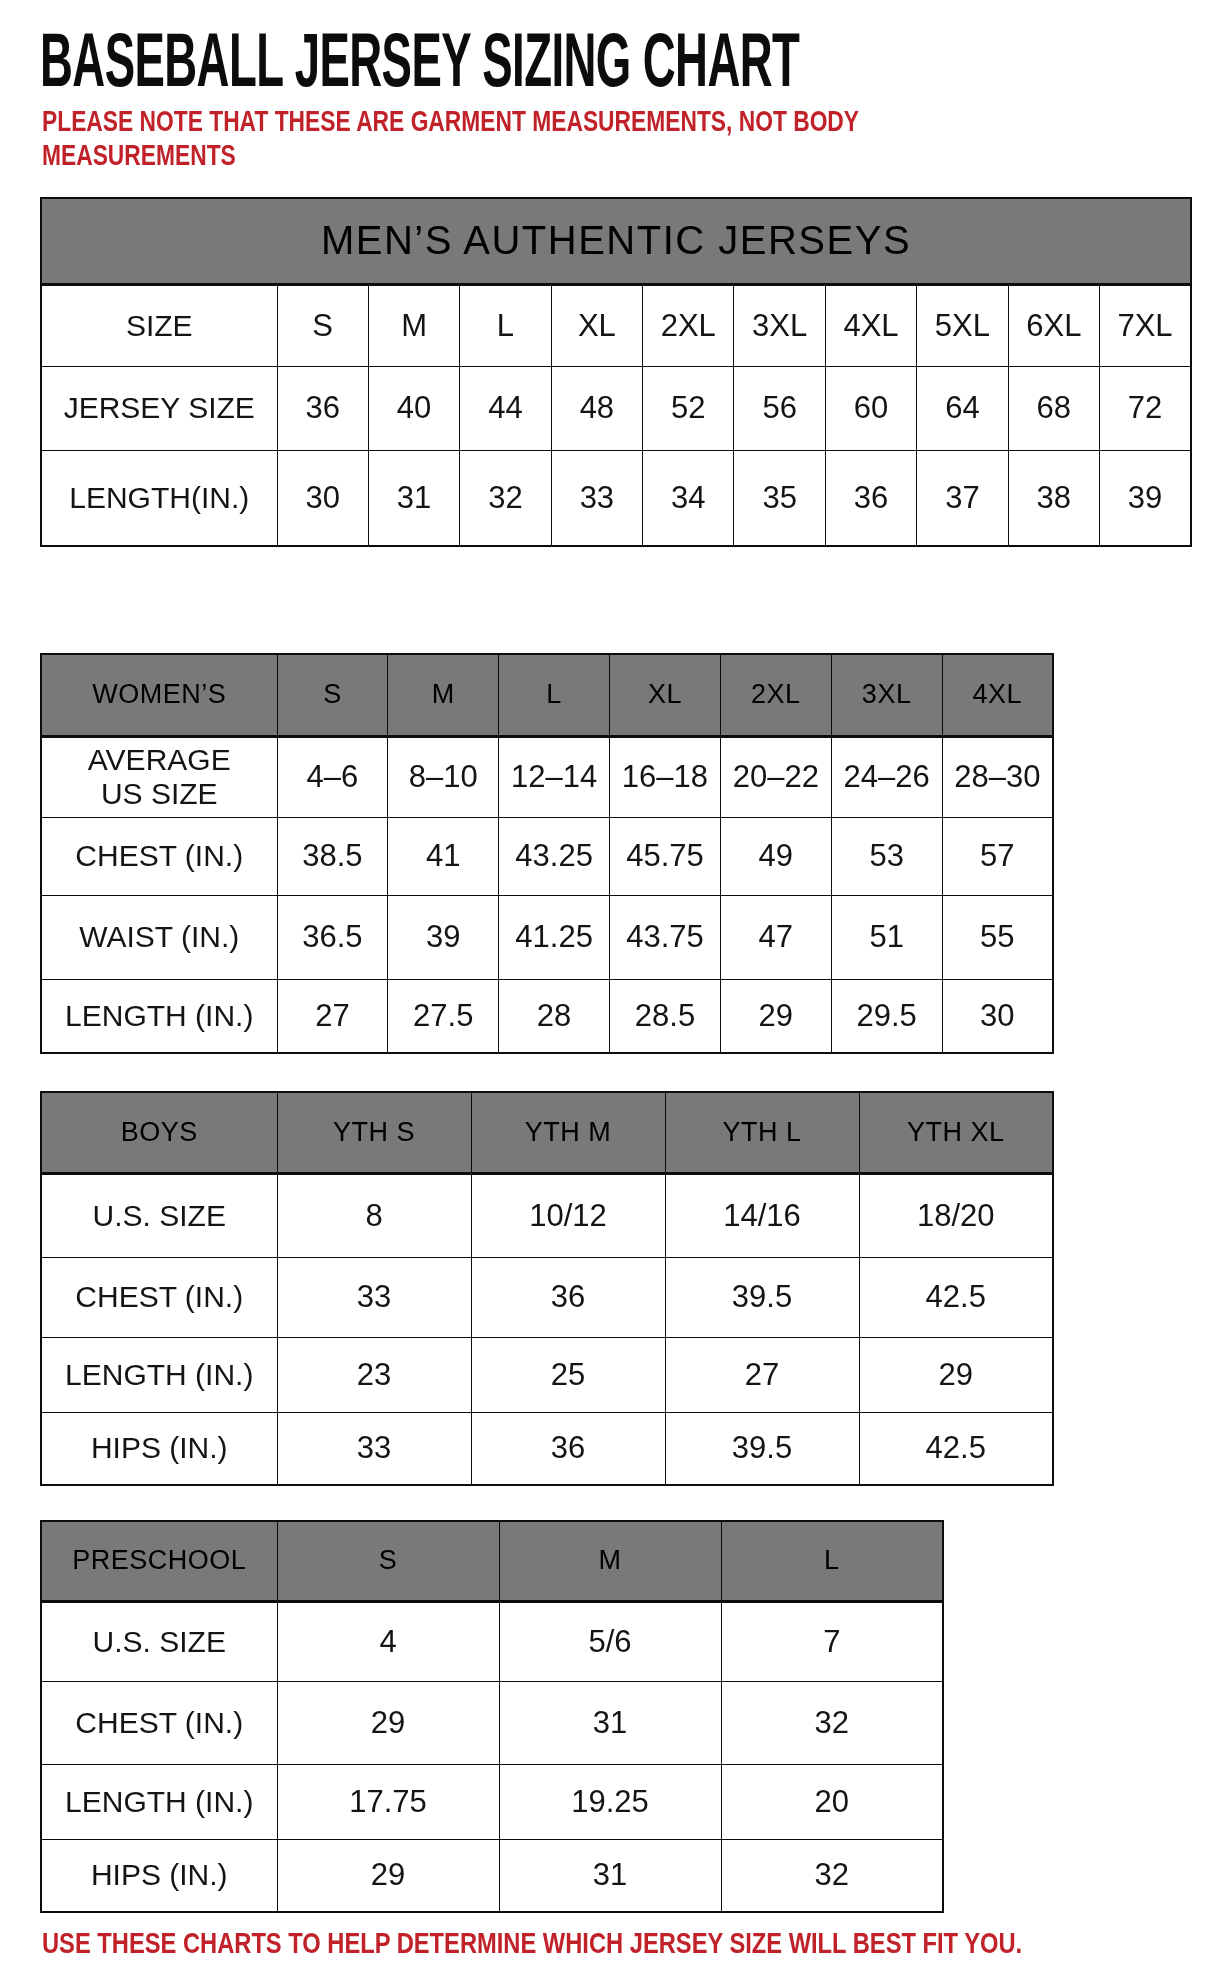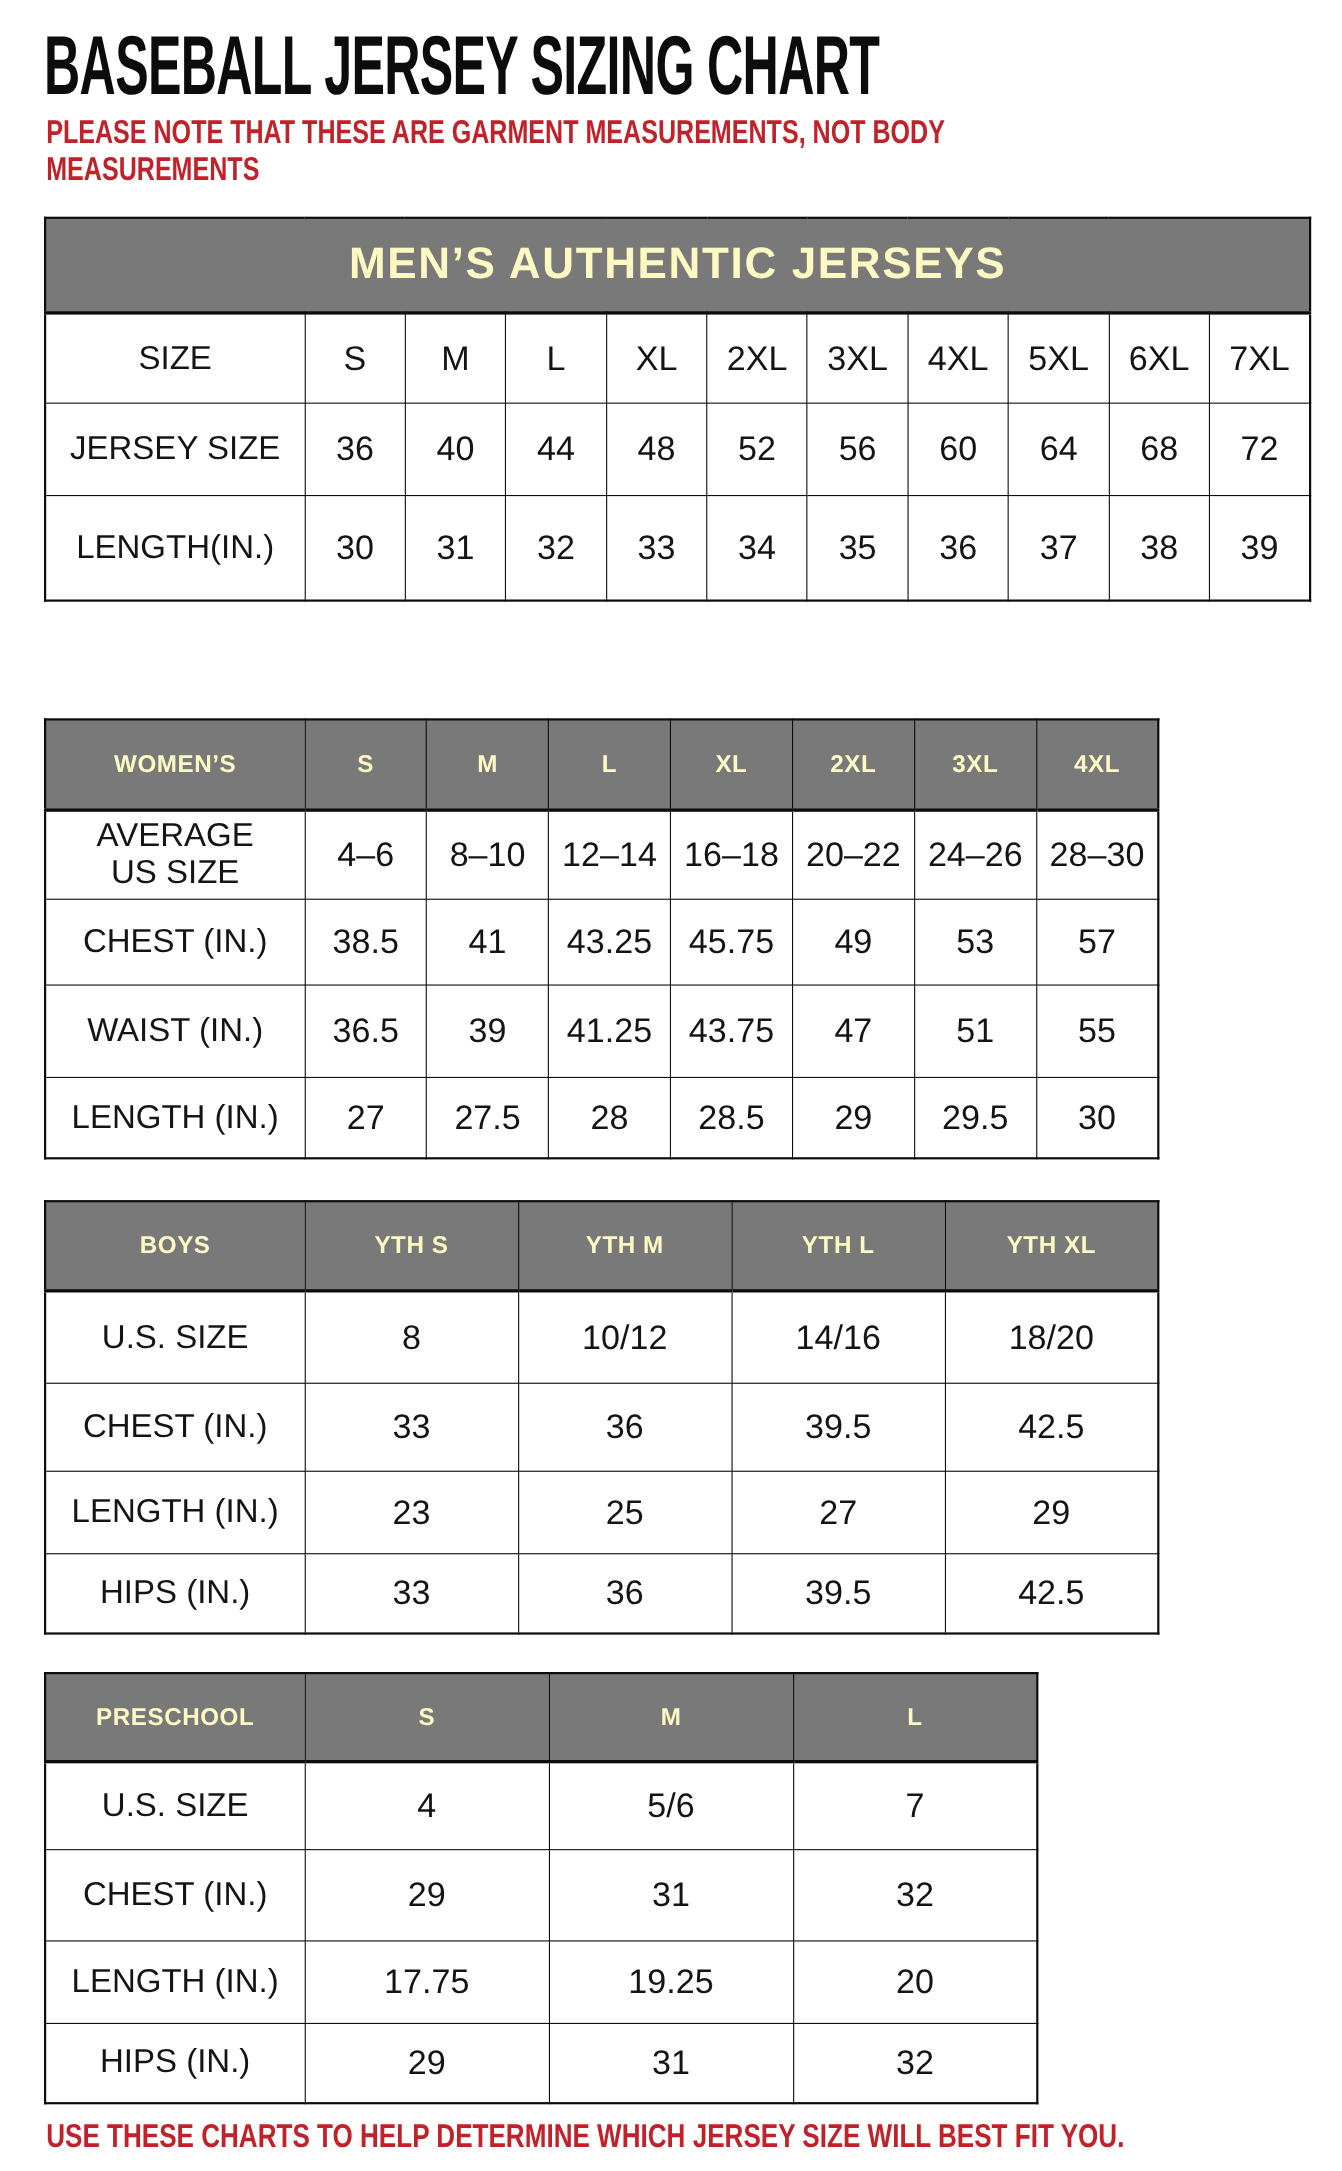--- a/index.html
+++ b/index.html
@@ -57,31 +57,31 @@
     text-align: center;
     vertical-align: middle;
     padding: 0;
     color: #141414;
     font-weight: 400;
     white-space: pre-line;
   }
   
   tr.gray-row th {
     background: #797979;
-    color: #fef9c3;
-    font-weight: 700;
+    color: #000000;
+    font-weight: 400;
     border-bottom: 3px solid #0d0d0d;
   }
   .mens-banner {
     font-size: 40px;
     letter-spacing: 1.5px;
   }
   tr.gray-row th.hdr-label,
   tr.gray-row th.hdr-size {
-    font-size: 22px;
+    font-size: 27px;
     letter-spacing: 0.5px;
   }
   td.row-label { font-size: 30px; }
   td.data-cell { font-size: 31px; }
   
   #mens-table      { top: 197px;  left: 40px; width: 1152px; }
   #womens-table    { top: 653px;  left: 40px; width: 1014px; }
   #boys-table      { top: 1091px; left: 40px; width: 1014px; }
   #preschool-table { top: 1520px; left: 40px; width: 904px;  }
   col.label-col { width: 236px; }

